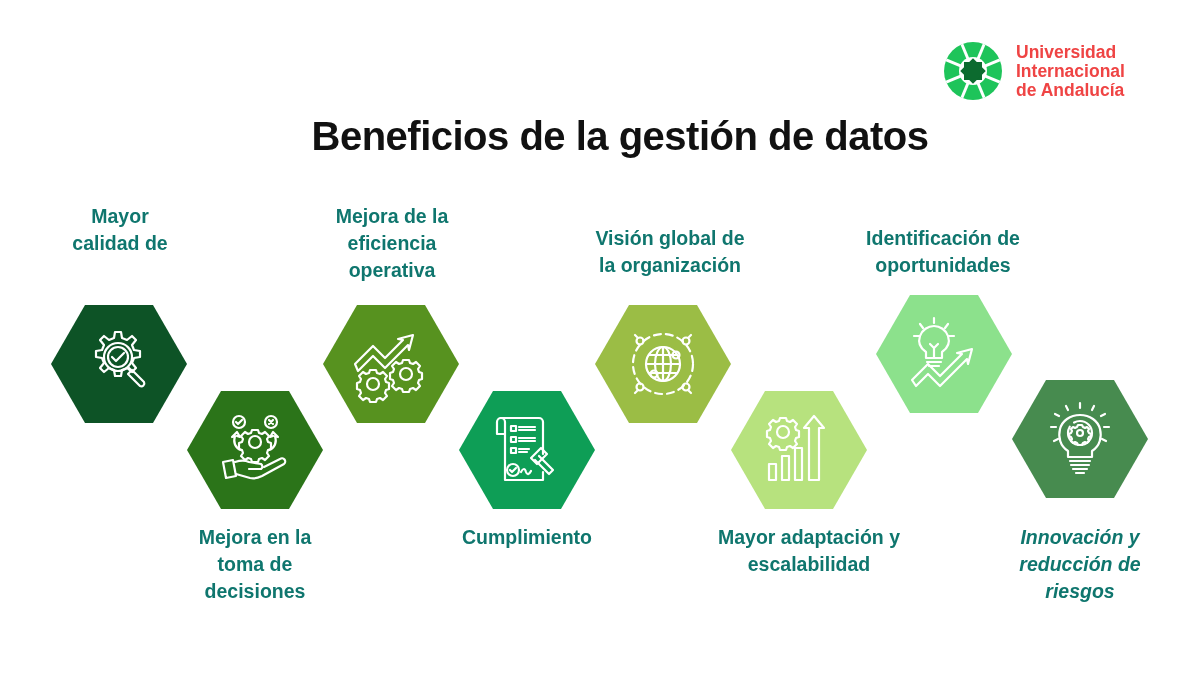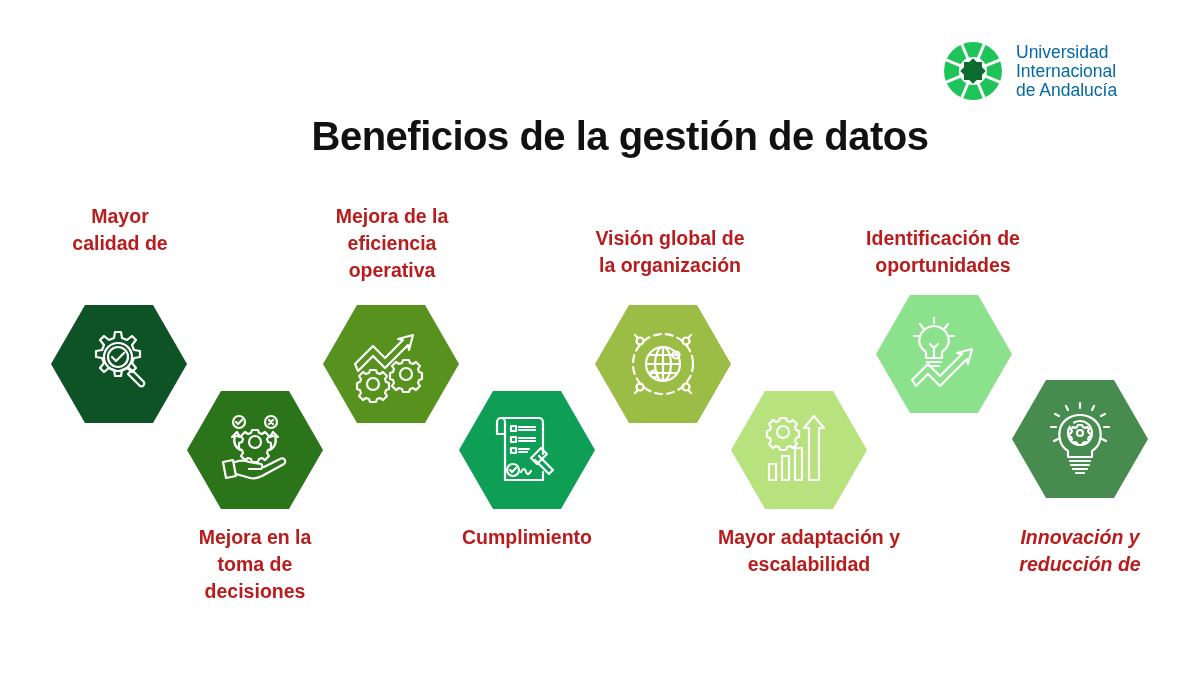--- a/index.html
+++ b/index.html
@@ -1,32 +1,32 @@
 <!DOCTYPE html>
 <html><head>
 <meta charset="utf-8">
 <style>
   * { margin: 0; padding: 0; box-sizing: border-box; }
   html, body { width: 1200px; height: 675px; background: #ffffff; overflow: hidden; }
   body { position: relative; font-family: "Liberation Sans", "DejaVu Sans", sans-serif; color: #111; }
 
   .logo { position: absolute; left: 942px; top: 40px; display: flex; align-items: center; }
   .logo-mark { width: 62px; height: 62px; }
-  .logo-text { margin-left: 12px; color: #0369a1; font-size: 17.5px; line-height: 19px; font-weight: normal; }
+  .logo-text { margin-left: 12px; color: #ef4444; font-size: 17.5px; line-height: 19px; font-weight: bold; }
   .logo-text div { white-space: nowrap; }
 
   .title { position: absolute; left: 0; width: 1240px; top: 114px; text-align: center;
            font-size: 40px; font-weight: bold; letter-spacing: -0.5px; color: #111; }
 
   .hex { position: absolute; width: 136px; height: 118px;
          clip-path: polygon(25% 0%, 75% 0%, 100% 50%, 75% 100%, 25% 100%, 0% 50%); }
   .hex svg { position: absolute; left: 28px; top: 19px; width: 80px; height: 80px; }
 
   .label { position: absolute; width: 180px; text-align: center; font-weight: bold;
-           font-size: 19.5px; line-height: 27px; color: #b91c1c; }
+           font-size: 19.5px; line-height: 27px; color: #0f766e; }
   .label div { white-space: nowrap; }
 </style>
 </head>
 <body>
 
 <div class="logo">
   <svg class="logo-mark" viewBox="0 0 62 62">
     <g fill="#1ec45a">
       <circle cx="31" cy="31" r="29"></circle>
     </g>
@@ -182,13 +182,14 @@
     <path d="M28 52 c-8-5 -10-14 -8-22 c2-8 10-14 20-14 c10 0 18 6 20 14 c2 8 0 17 -8 22 v6 h-24 z"></path>
     <circle cx="40" cy="34" r="12" stroke-dasharray="44 6"></circle>
     <circle cx="40" cy="34" r="3"></circle>
     <path d="M38 26 h4 l1 2 l2 1 l2-1 l2 2 l-1 2 l1 2 l2 1 v2 l-2 1 l-1 2 l1 2 l-2 2 l-2-1 l-2 1 l-1 2 h-4 l-1-2 l-2-1 l-2 1 l-2-2 l1-2 l-1-2 l-2-1 v-2 l2-1 l1-2 l-1-2 l2-2 l2 1 l2-1 z"></path>
     <path d="M30 62 h20 M31 66 h18 M33 70 h14 M36 74 h8"></path>
   </svg>
 </div>
 <div class="label" style="left:990px; top:524px;font-style:italic;">
   <div>Innovación y</div>
   <div>reducción de</div>
+  <div>riesgos</div>
 </div>
 
 </body></html>

